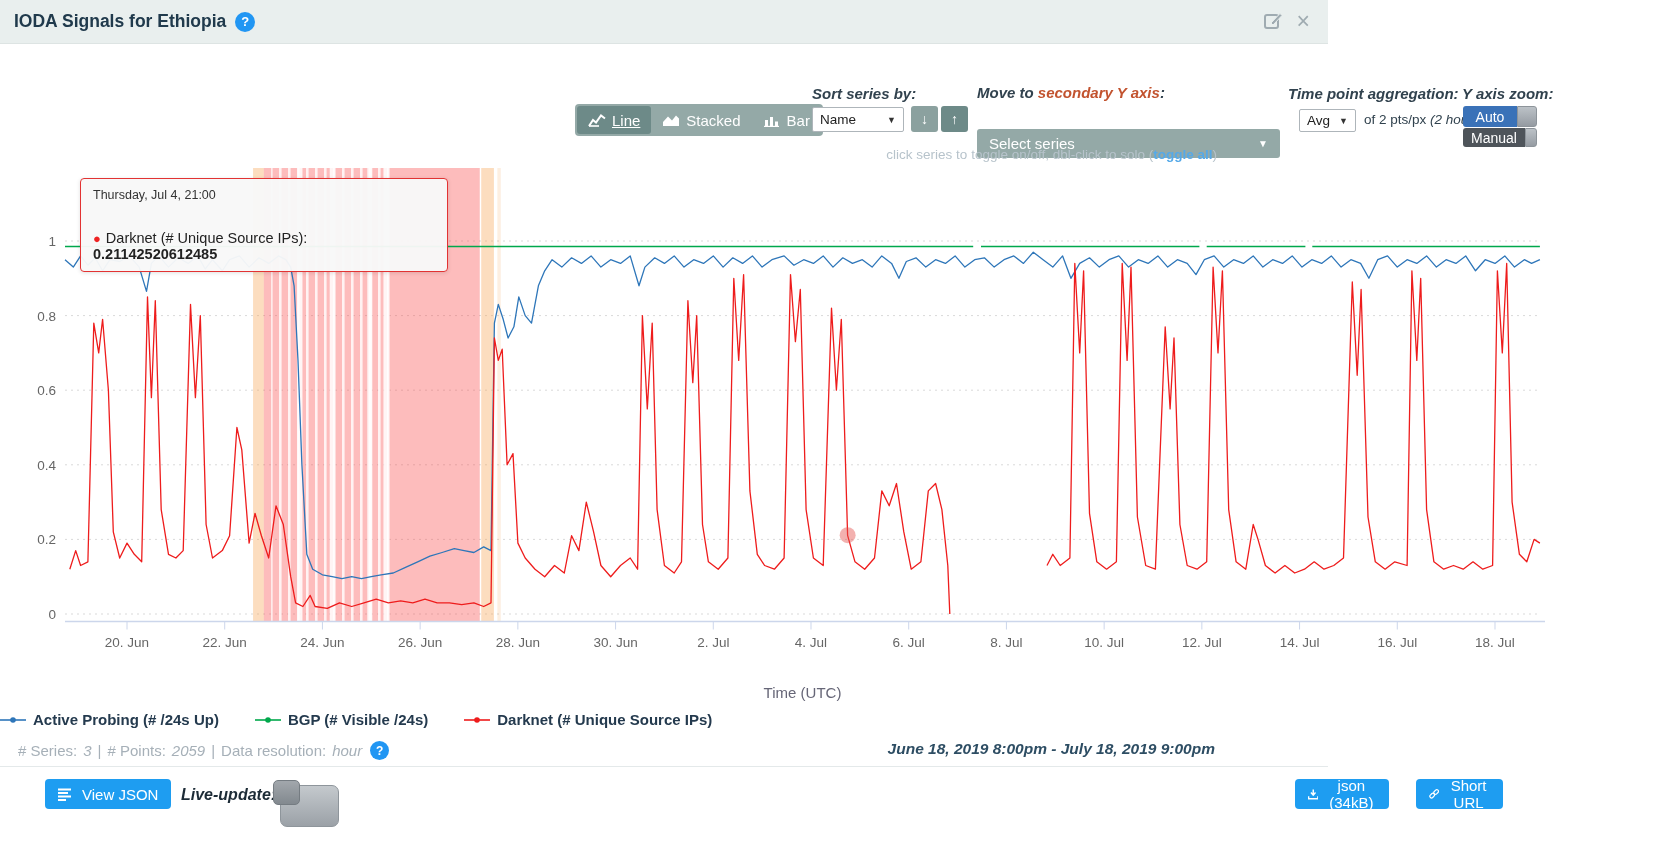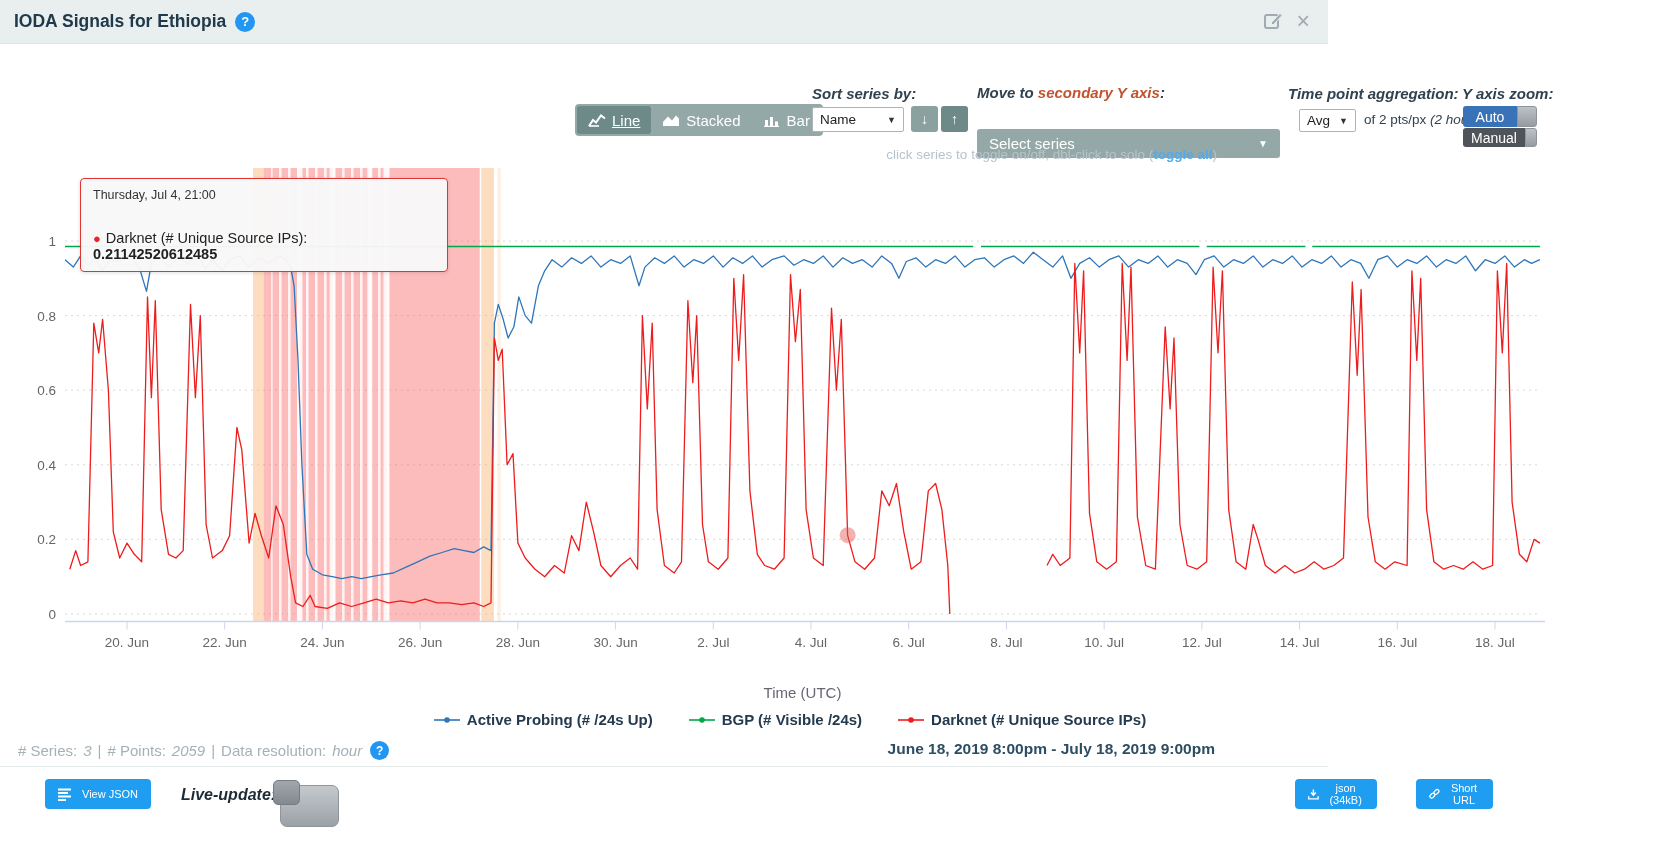--- a/index.html
+++ b/index.html
@@ -53,32 +53,32 @@
   .tt-date{font-size:12.5px;color:#333;margin-bottom:4px;}
   .tt-line{font-size:14.5px;color:#222;margin-top:28px;}
   .tt-dot{color:#e22;font-size:13px;margin-right:5px;}
   .tt-val{font-weight:bold;}
 
   
   #chart{position:absolute;top:0;left:0;z-index:1;}
   svg text{font-family:"Liberation Sans",sans-serif;}
 
   .xtitle{position:absolute;top:684px;left:65px;width:1475px;text-align:center;font-size:15px;color:#667;z-index:2;}
-  .legend{position:absolute;top:711px;left:0;width:1580px;display:flex;justify-content:center;gap:36px;z-index:2;}
+  .legend{position:absolute;top:711px;left:0;width:1580px;display:flex;gap:36px;z-index:2;}
   .legend-item{display:flex;align-items:center;gap:7px;font-size:15px;font-weight:bold;color:#243a4e;cursor:pointer;}
 
   
   .meta{position:absolute;top:741px;left:18px;font-size:15px;color:#a6b0b8;display:flex;align-items:center;gap:6px;z-index:2;justify-content:center;}
   .meta i{font-style:italic;}
   .q-small{width:19px;height:19px;border-radius:50%;background:#2196f3;color:#fff;font-weight:bold;font-size:12px;
     display:flex;align-items:center;justify-content:center;cursor:pointer;margin-left:2px;}
-  .range{position:absolute;top:740px;right:113px;font-size:15.5px;font-weight:600;color:#2d4d63;z-index:2;}
+  .range{position:absolute;top:740px;right:113px;font-size:15.5px;font-style:italic;font-weight:600;color:#2d4d63;z-index:2;}
   .divider{position:absolute;top:766px;left:0;width:100%;height:1px;background:#e4e9ea;}
 
-  .btn-blue{position:absolute;background:#1e9df1;color:#fff;border:none;border-radius:4px;font-size:11px;height:30px;
+  .btn-blue{position:absolute;background:#1e9df1;color:#fff;border:none;border-radius:4px;font-size:15px;height:30px;
     display:inline-flex;align-items:center;gap:8px;padding:0 13px;cursor:pointer;z-index:2;
     font-family:"Liberation Sans",sans-serif;}
   .live-label{position:absolute;left:181px;top:786px;font-style:italic;font-size:16px;font-weight:600;color:#1c2b36;z-index:2;}
   .toggle{position:absolute;left:280px;top:785px;width:57px;height:40px;background:linear-gradient(180deg,#c4c9cd,#9ba1a7);
     border:1px solid #8e959b;border-radius:7px;cursor:pointer;z-index:2;}
   .toggle-knob{position:absolute;left:-8px;top:-6px;width:25px;height:23px;background:linear-gradient(180deg,#a2a7ac,#82898f);
     border:1px solid #757c82;border-radius:5px;}
 </style>
 </head>
 <body>

